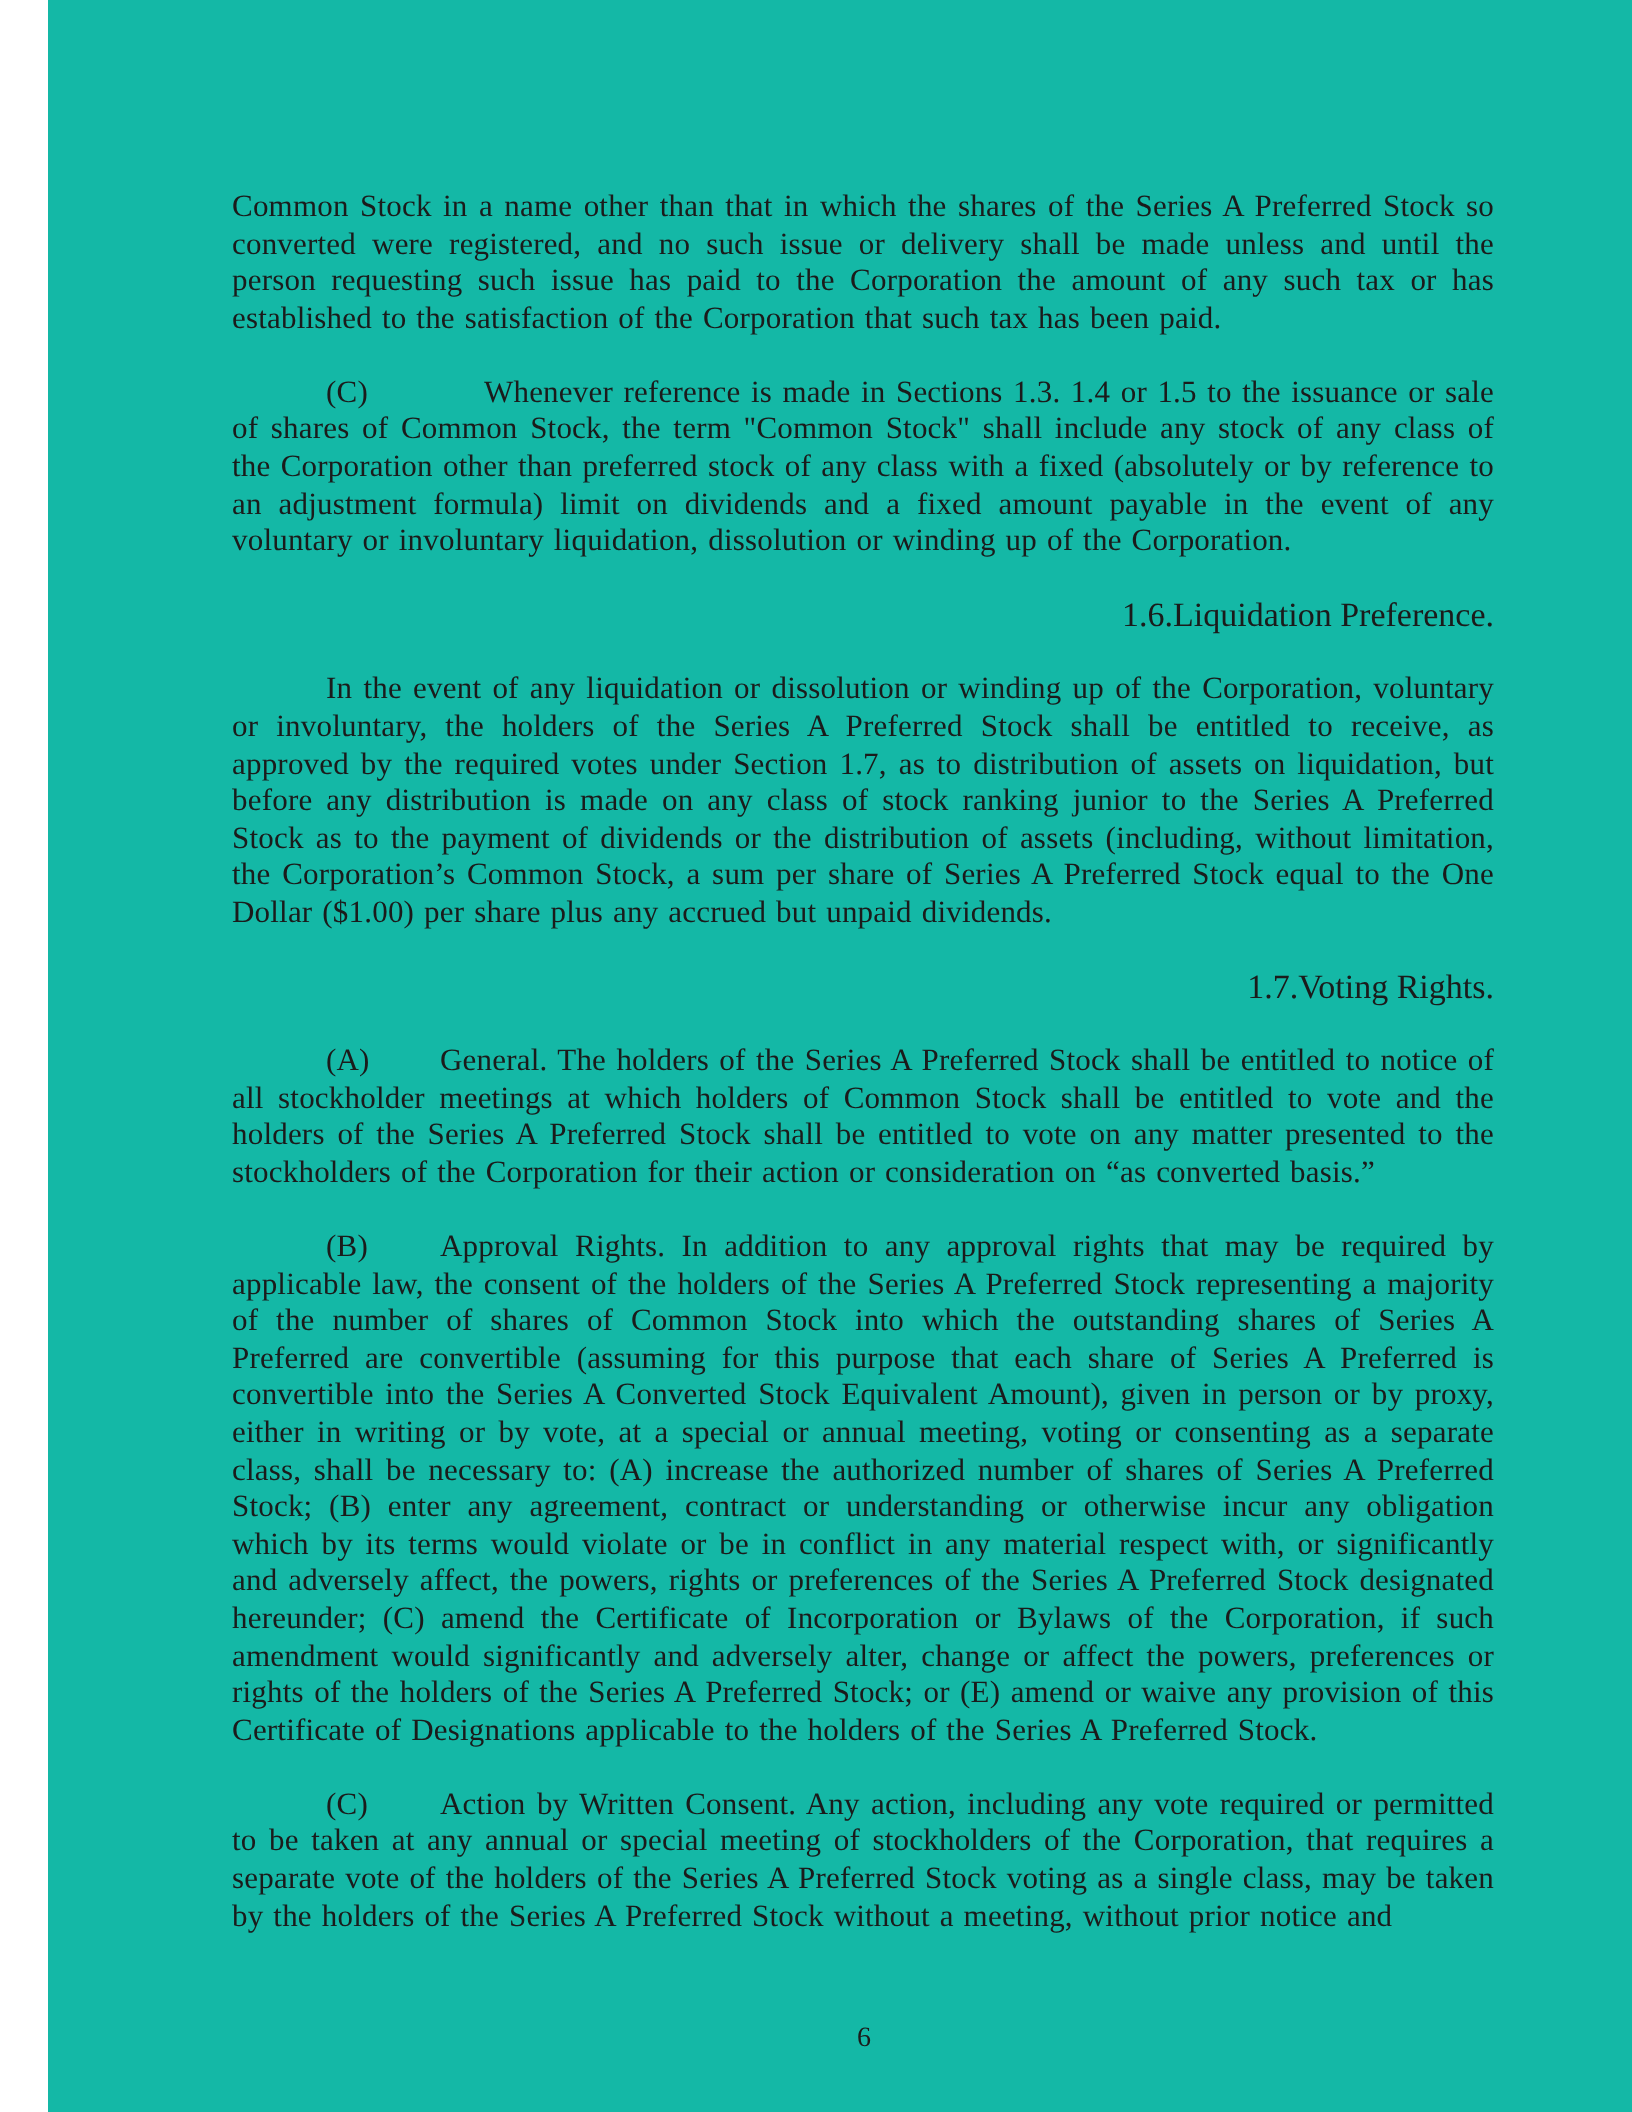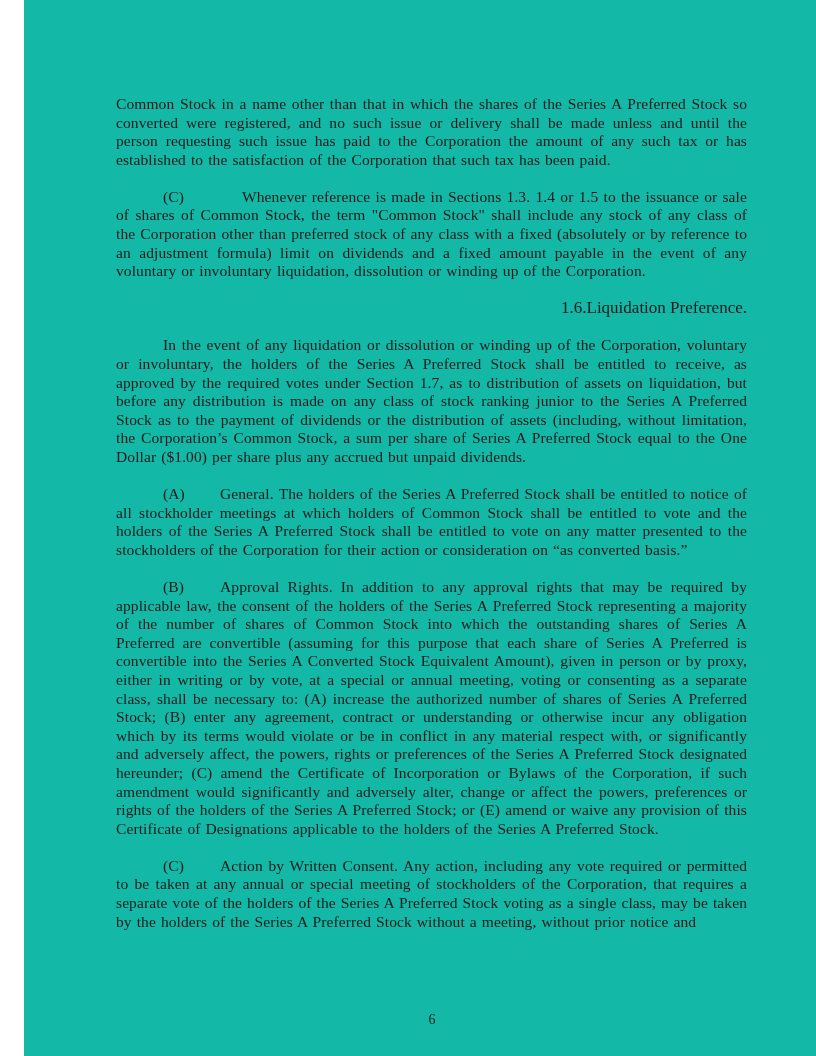--- a/index.html
+++ b/index.html
@@ -77,20 +77,23 @@
     <p class="para indent">
       <span class="plabel wide">(C)</span><span>Whenever reference is made in Sections 1.3. 1.4 or 1.5 to the issuance or sale of shares of Common Stock, the term "Common Stock" shall include any stock of any class of the Corporation other than preferred stock of any class with a fixed (absolutely or by reference to an adjustment formula) limit on dividends and a fixed amount payable in the event of any voluntary or involuntary liquidation, dissolution or winding up of the Corporation.</span>
     </p>
 
     <p class="heading">
       <span class="hnum">1.6.</span><span class="htitle">Liquidation Preference.</span>
     </p>
 
     <p class="para indent">In the event of any liquidation or dissolution or winding up of the Corporation, voluntary or involuntary, the holders of the Series A Preferred Stock shall be entitled to receive, as approved by the required votes under Section 1.7, as to distribution of assets on liquidation, but before any distribution is made on any class of stock ranking junior to the Series A Preferred Stock as to the payment of dividends or the distribution of assets (including, without limitation, the Corporation’s Common Stock, a sum per share of Series A Preferred Stock equal to the One Dollar ($1.00) per share plus any accrued but unpaid dividends.</p>
 
+    <p class="heading">
+      <span class="hnum">1.7.</span><span class="htitle">Voting Rights.</span>
+    </p>
 
     <p class="para indent">
       <span class="plabel">(A)</span><span class="uline">General</span><span>. The holders of the Series A Preferred Stock shall be entitled to notice of all stockholder meetings at which holders of Common Stock shall be entitled to vote and the holders of the Series A Preferred Stock shall be entitled to vote on any matter presented to the stockholders of the Corporation for their action or consideration on “as converted basis.”</span>
     </p>
 
     <p class="para indent">
       <span class="plabel">(B)</span><span class="uline">Approval Rights</span><span>. In addition to any approval rights that may be required by applicable law, the consent of the holders of the Series A Preferred Stock representing a majority of the number of shares of Common Stock into which the outstanding shares of Series A Preferred are convertible (assuming for this purpose that each share of Series A Preferred is convertible into the Series A Converted Stock Equivalent Amount), given in person or by proxy, either in writing or by vote, at a special or annual meeting, voting or consenting as a separate class, shall be necessary to: (A) increase the authorized number of shares of Series A Preferred Stock; (B) enter any agreement, contract or understanding or otherwise incur any obligation which by its terms would violate or be in conflict in any material respect with, or significantly and adversely affect, the powers, rights or preferences of the Series A Preferred Stock designated hereunder; (C) amend the Certificate of Incorporation or Bylaws of the Corporation, if such amendment would significantly and adversely alter, change or affect the powers, preferences or rights of the holders of the Series A Preferred Stock; or (E) amend or waive any provision of this Certificate of Designations applicable to the holders of the Series A Preferred Stock.</span>
     </p>
 
     <p class="para indent">

